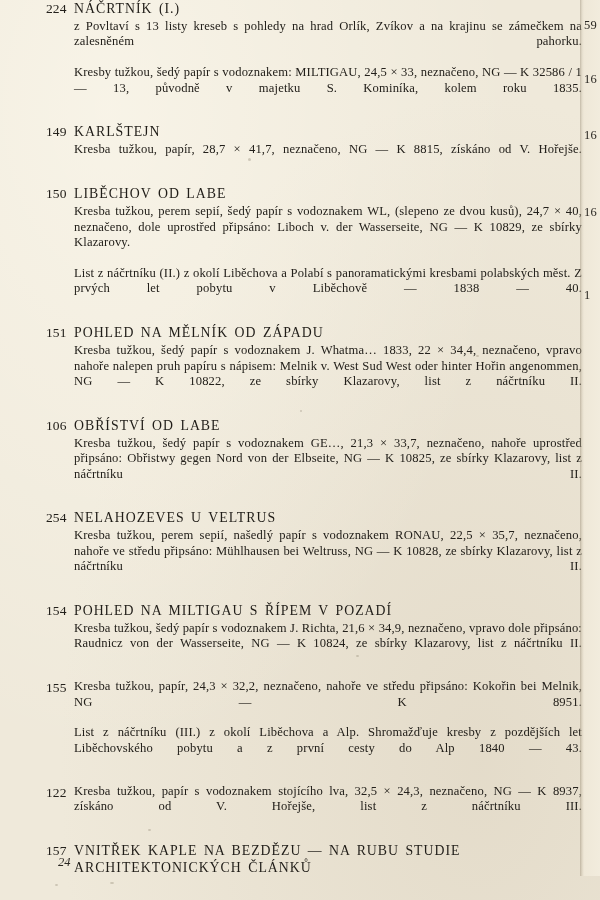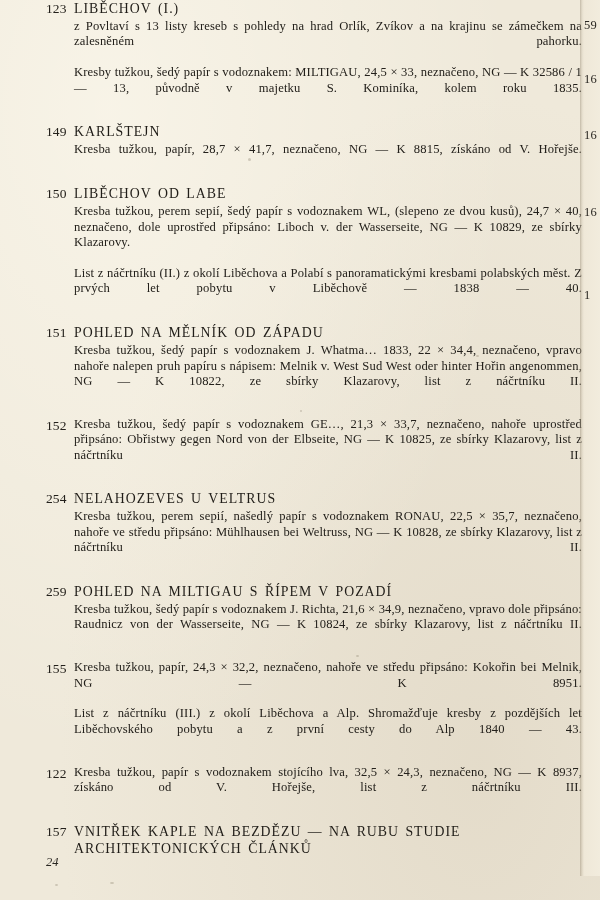--- a/index.html
+++ b/index.html
@@ -100,21 +100,21 @@
 
   
   .entry-body.full::after {
     content: "";
     display: inline-block;
     width: 100%;
   }
 
   #page-number {
     position: absolute;
-    left: 46px;
+    left: 58px;
     top: 855px;
     font-size: 12.5px;
     font-style: italic;
     color: #2a2722;
   }
 
   
   .speck {
     position: absolute;
     background: rgba(120,108,88,0.30);
@@ -122,52 +122,53 @@
   }
 </style>
 </head>
 <body>
 
 <div id="page">
 
   <div id="content">
     <div id="entries">
         <div class="entry">
-          <div class="entry-num">123</div>
-          <div class="entry-title">LIBĚCHOV (I.)</div>
+          <div class="entry-num">224</div>
+          <div class="entry-title">NÁČRTNÍK (I.)</div>
           <p class="entry-body full">z Povltaví s 13 listy kreseb s pohledy na hrad Orlík, Zvíkov a na krajinu se zámečkem na zalesněném pahorku.</p>
           <p class="entry-body full">Kresby tužkou, šedý papír s vodoznakem: MILTIGAU, 24,5 × 33, neznačeno, NG — K 32586 / 1 — 13, původně v majetku S. Kominíka, kolem roku 1835.</p>
         </div>
         <div class="entry">
           <div class="entry-num">149</div>
           <div class="entry-title">KARLŠTEJN</div>
           <p class="entry-body full">Kresba tužkou, papír, 28,7 × 41,7, neznačeno, NG — K 8815, získáno od V. Hořejše.</p>
         </div>
         <div class="entry">
           <div class="entry-num">150</div>
           <div class="entry-title">LIBĚCHOV OD LABE</div>
           <p class="entry-body full">Kresba tužkou, perem sepií, šedý papír s vodoznakem WL, (slepeno ze dvou kusů), 24,7 × 40, neznačeno, dole uprostřed připsáno: Liboch v. der Wasserseite, NG — K 10829, ze sbírky Klazarovy.</p>
           <p class="entry-body full">List z náčrtníku (II.) z okolí Liběchova a Polabí s panoramatickými kresbami polabských měst. Z prvých let pobytu v Liběchově — 1838 — 40.</p>
         </div>
         <div class="entry">
           <div class="entry-num">151</div>
           <div class="entry-title">POHLED NA MĚLNÍK OD ZÁPADU</div>
           <p class="entry-body full">Kresba tužkou, šedý papír s vodoznakem J. Whatma… 1833, 22 × 34,4, neznačeno, vpravo nahoře nalepen pruh papíru s nápisem: Melnik v. West Sud West oder hinter Hořin angenommen, NG — K 10822, ze sbírky Klazarovy, list z náčrtníku II.</p>
         </div>
         <div class="entry">
-          <div class="entry-num">152</div>
+          <div class="entry-num">106</div>
+          <div class="entry-title">OBŘÍSTVÍ OD LABE</div>
           <p class="entry-body full">Kresba tužkou, šedý papír s vodoznakem GE…, 21,3 × 33,7, neznačeno, nahoře uprostřed připsáno: Obřistwy gegen Nord von der Elbseite, NG — K 10825, ze sbírky Klazarovy, list z náčrtníku II.</p>
         </div>
         <div class="entry">
           <div class="entry-num">254</div>
           <div class="entry-title">NELAHOZEVES U VELTRUS</div>
           <p class="entry-body full">Kresba tužkou, perem sepií, našedlý papír s vodoznakem RONAU, 22,5 × 35,7, neznačeno, nahoře ve středu připsáno: Mühlhausen bei Weltruss, NG — K 10828, ze sbírky Klazarovy, list z náčrtníku II.</p>
         </div>
         <div class="entry">
-          <div class="entry-num">259</div>
+          <div class="entry-num">154</div>
           <div class="entry-title">POHLED NA MILTIGAU S ŘÍPEM V POZADÍ</div>
           <p class="entry-body full">Kresba tužkou, šedý papír s vodoznakem J. Richta, 21,6 × 34,9, neznačeno, vpravo dole připsáno: Raudnicz von der Wasserseite, NG — K 10824, ze sbírky Klazarovy, list z náčrtníku II.</p>
         </div>
         <div class="entry">
           <div class="entry-num">155</div>
           <p class="entry-body full">Kresba tužkou, papír, 24,3 × 32,2, neznačeno, nahoře ve středu připsáno: Kokořin bei Melnik, NG — K 8951.</p>
           <p class="entry-body full">List z náčrtníku (III.) z okolí Liběchova a Alp. Shromažďuje kresby z pozdějších let Liběchovského pobytu a z první cesty do Alp 1840 — 43.</p>
         </div>
         <div class="entry">
           <div class="entry-num">122</div>

